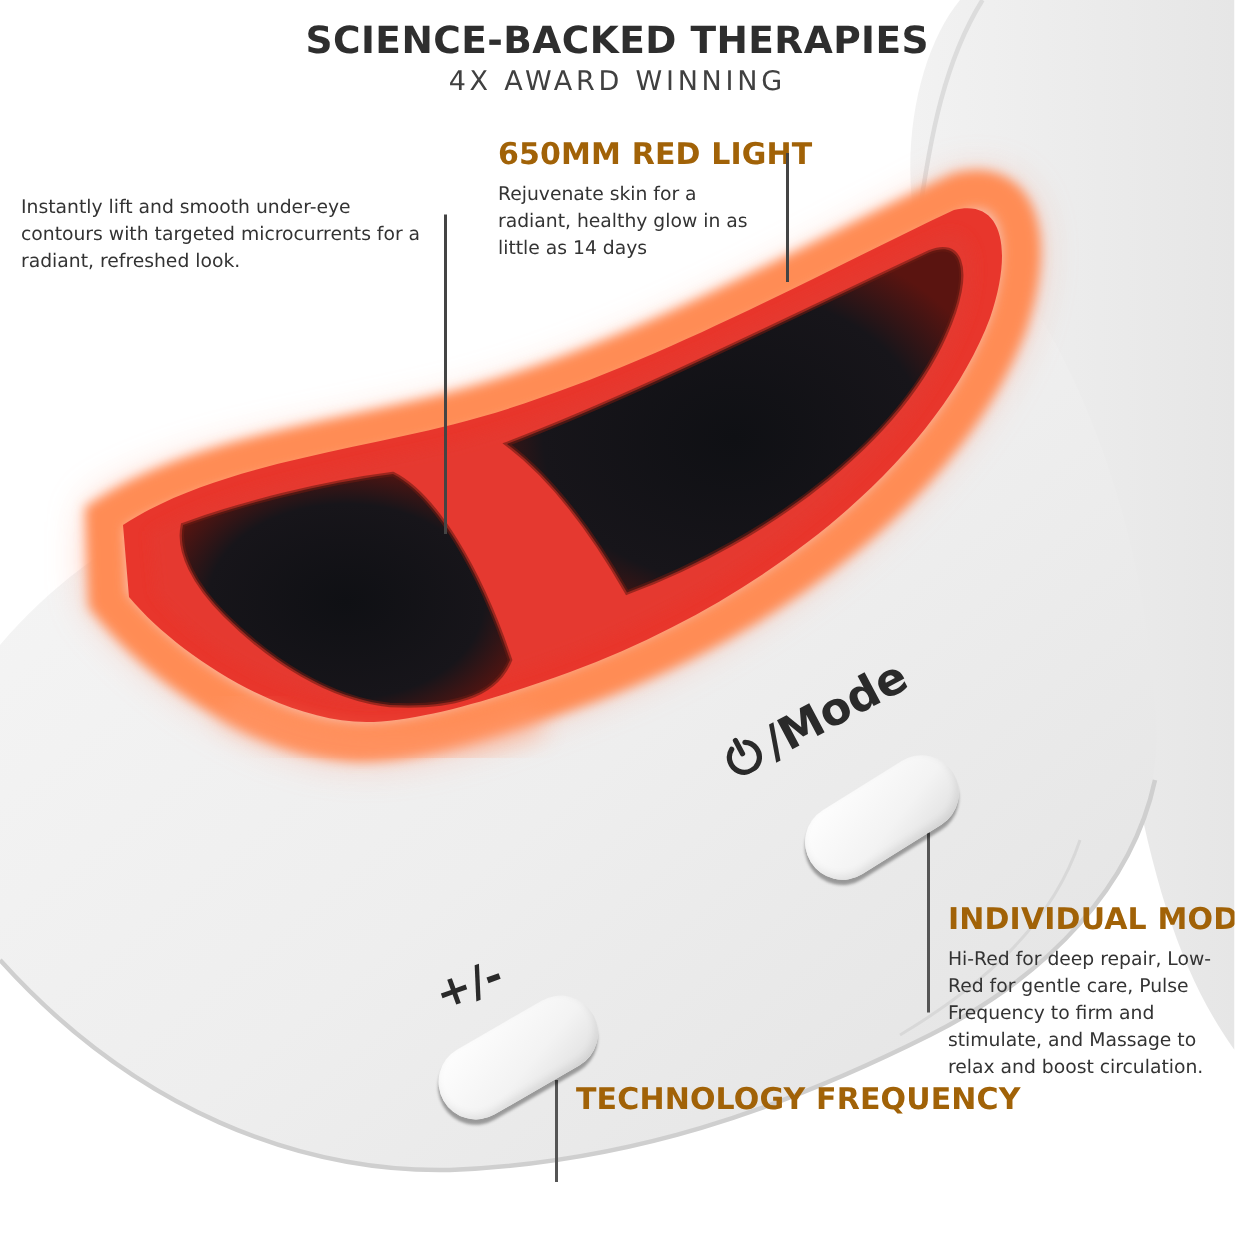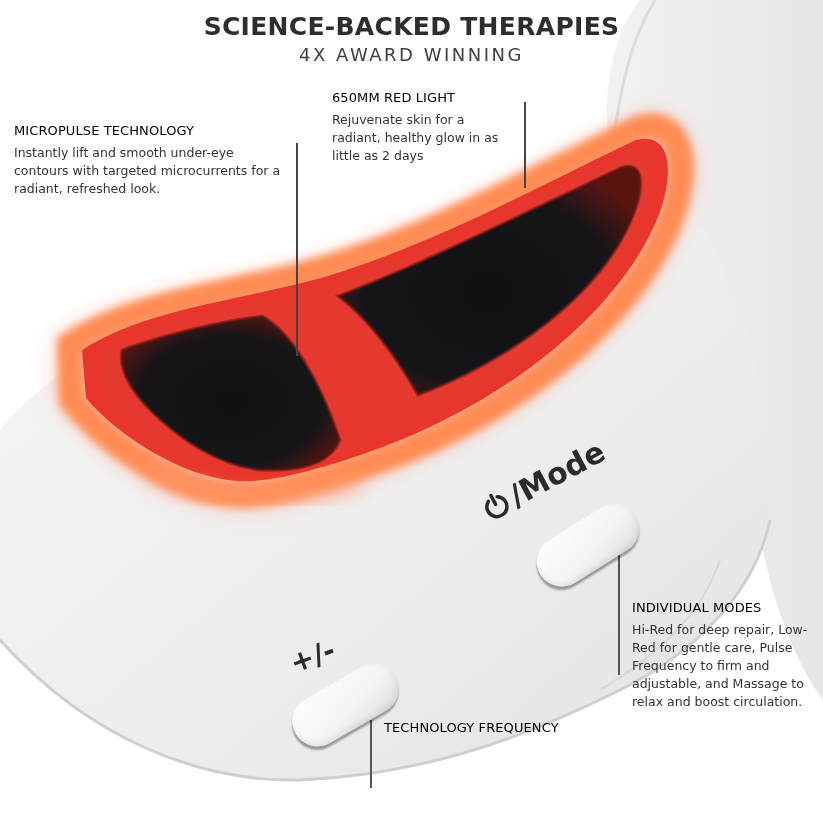--- a/index.html
+++ b/index.html
@@ -18,21 +18,21 @@
   .title {
     position: absolute; left: 0; right: 0; top: 12px; text-align: center;
     font-weight: bold; font-size: 25px; letter-spacing: 0.3px; color: #2e2e2e;
   }
   .subtitle {
     position: absolute; left: 0; right: 0; top: 44px; text-align: center;
     font-size: 18px; letter-spacing: 2.5px; color: #404040;
   }
   .callout { position: absolute; }
   .callout h3 {
-    margin: 0; font-size: 13px; font-weight: normal; color: #000000; letter-spacing: 0.1px;
+    margin: 0; font-size: 20px; font-weight: bold; color: #a16207; letter-spacing: 0.1px;
     white-space: nowrap;
   }
   .callout p {
     margin: 6px 0 0 0; font-size: 12.5px; line-height: 18px; color: #333;
   }
   .leader { position: absolute; width: 1.5px; background: #444; }
   .bracket { position: absolute; width: 1.5px; background: #555; }
 
   .btn-label {
     position: absolute; font-weight: bold; color: #2a2a2a; white-space: nowrap;
@@ -107,35 +107,34 @@
     <path d="M338 296 C420 265 520 215 620 168 C640 160 646 178 636 208 C608 290 512 360 418 395
              C398 360 370 320 338 296 Z" fill="none" stroke="#6b1a12" stroke-width="3" opacity="0.6"></path>
 
     <path d="M150 470 C220 510 300 505 360 480" stroke="#ff9a70" stroke-width="20" fill="none" opacity="0.45" filter="url(#blur8)"></path>
   </svg>
 
   <div class="title">SCIENCE-BACKED THERAPIES</div>
   <div class="subtitle">4X AWARD WINNING</div>
 
   <div class="callout" style="left:14px; top:123px; width:275px;">
-    <h3>MICROPULSE TECHNOLOGY</h3>
     <p>Instantly lift and smooth under-eye contours with targeted microcurrents for a radiant, refreshed look.</p>
   </div>
   <div class="leader" style="left:296px; top:143px; height:213px;"></div>
 
   <div class="callout" style="left:332px; top:90px; width:180px;">
     <h3>650MM RED LIGHT</h3>
-    <p>Rejuvenate skin for a radiant, healthy glow in as little as 2 days</p>
+    <p>Rejuvenate skin for a radiant, healthy glow in as little as 14 days</p>
   </div>
   <div class="leader" style="left:524px; top:102px; height:86px;"></div>
 
   <div class="bracket" style="left:618px; top:555px; height:120px;"></div>
   <div class="callout" style="left:632px; top:556px; width:190px;margin-top:44px;">
     <h3>INDIVIDUAL MODES</h3>
-    <p>Hi-Red for deep repair, Low-Red for gentle care, Pulse Frequency to firm and adjustable, and Massage to relax and boost circulation.</p>
+    <p>Hi-Red for deep repair, Low-Red for gentle care, Pulse Frequency to firm and stimulate, and Massage to relax and boost circulation.</p>
   </div>
 
   <div class="bracket" style="left:370px; top:720px; height:68px;"></div>
   <div class="callout" style="left:384px; top:720px; width:260px;">
     <h3>TECHNOLOGY FREQUENCY</h3>
   </div>
 
   <div class="btn-label" style="left:494px; top:492px; font-size:30px; transform:rotate(-28deg); transform-origin:left bottom;">
     <span style="display:inline-block; vertical-align:middle; margin-right:4px;">
       <svg width="26" height="26" viewBox="0 0 26 26">

